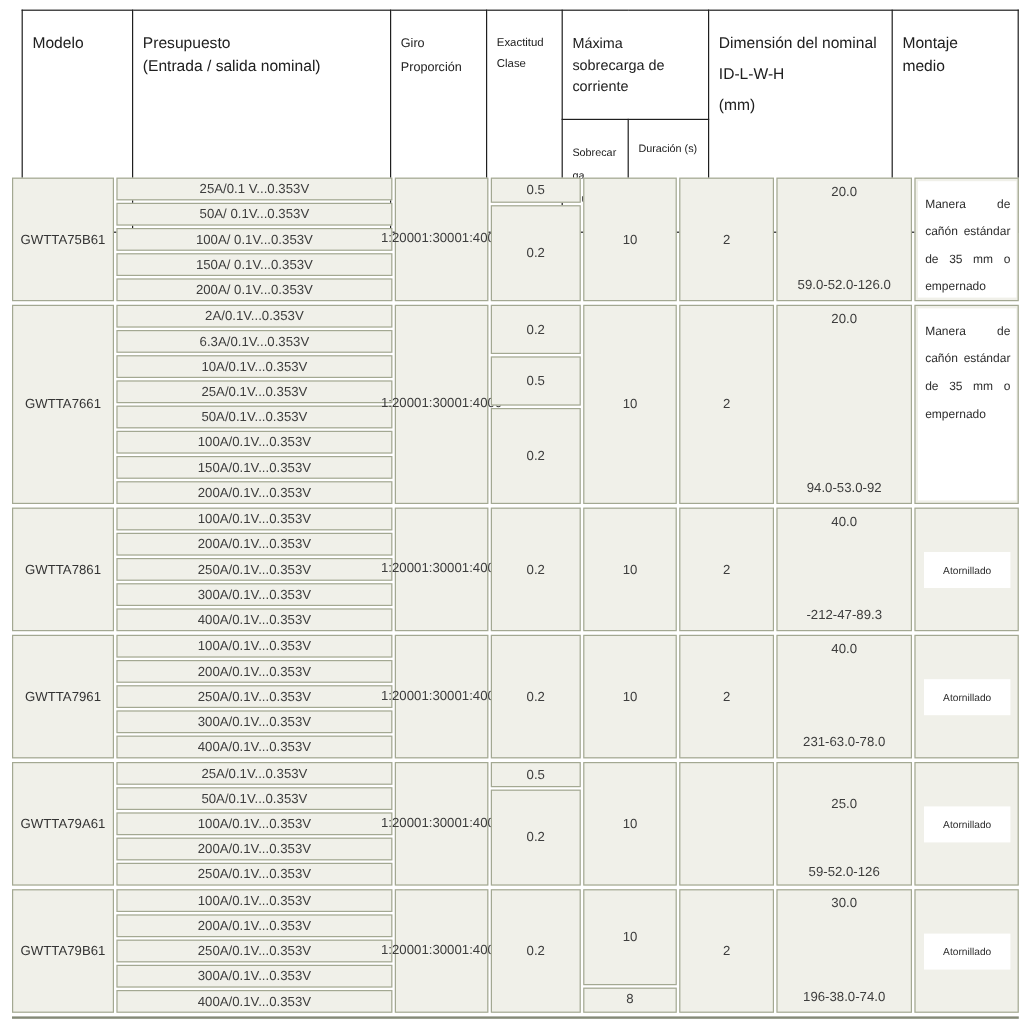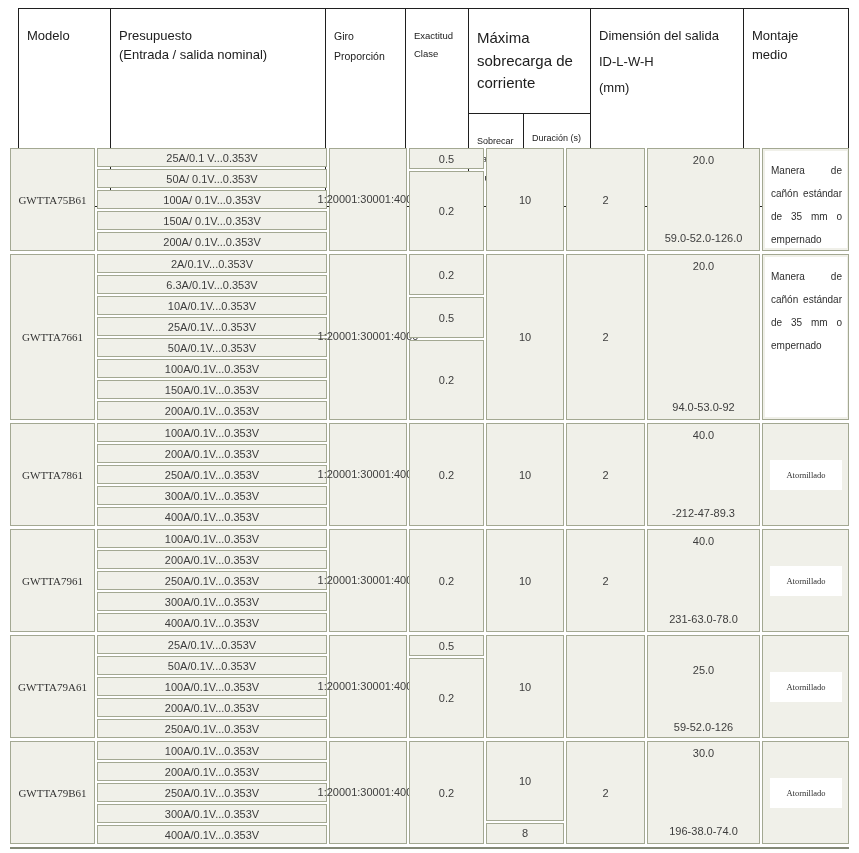--- a/index.html
+++ b/index.html
@@ -25,35 +25,35 @@
   .hdr .sml{font-size:9px;line-height:1.5;}
   .hdr .grp{height:40px;}
   .hdr .subrow td{height:64px;}
   .hdr .gapline{margin-top:7px;}
   .hdr .sob-line{font-size:9px;line-height:2.1;}
 
   
   .tbl-body{position:absolute;left:10px;top:148px;width:839px;display:flex;flex-direction:column;gap:3px;}
   .block{display:flex;gap:2px;}
   .cellbox{background:var(--cell-bg);border:1px solid var(--cell-border);}
-  .col-modelo{width:85px;display:flex;align-items:center;justify-content:center;font-size:11px;color:#333;font-family:Liberation Serif, serif;}
+  .col-modelo{width:85px;display:flex;align-items:center;justify-content:center;font-size:11px;color:#333;}
   .col-pres{width:230px;display:flex;flex-direction:column;gap:2px;}
   .col-pres .prow{flex:1;background:var(--cell-bg);border:1px solid var(--cell-border);display:flex;align-items:center;justify-content:center;font-size:11px;}
   .col-giro{width:78px;display:flex;flex-direction:row;align-items:center;justify-content:center;font-size:11px;line-height:1.45;}
   .col-exact{width:75px;display:flex;flex-direction:column;gap:2px;}
   .col-exact .seg, .col-sob .seg{background:var(--cell-bg);border:1px solid var(--cell-border);display:flex;align-items:center;justify-content:center;font-size:11px;}
   .col-sob{width:78px;display:flex;flex-direction:column;gap:2px;}
   .col-dur{width:79px;display:flex;align-items:center;justify-content:center;font-size:11px;}
   .col-dim{width:113px;display:flex;flex-direction:column;align-items:center;justify-content:space-between;font-size:11px;line-height:1.55;padding:3px 2px;}
   .col-dim.split{justify-content:flex-start;padding-top:26px;}
   .col-dim.split .dim-line2{margin-top:auto;margin-bottom:-2px;}
   .col-mont{width:87px;position:relative;}
   .mont-box{position:absolute;background:var(--white);}
   .mont-box.tall{left:2px;right:1px;top:2px;bottom:2px;padding:8px 5px 4px 6px;font-size:10px;line-height:2.3;text-align:justify;color:#2e2e2e;}
-  .mont-box.small{left:7px;right:6px;top:50%;transform:translateY(-50%);height:30px;display:flex;align-items:center;justify-content:center;font-size:8.5px;color:#2e2e2e;font-family:Liberation Serif, serif;}
+  .mont-box.small{left:7px;right:6px;top:50%;transform:translateY(-50%);height:30px;display:flex;align-items:center;justify-content:center;font-size:8.5px;color:#2e2e2e;}
   .bottom-rule{height:2px;background:var(--dark-rule);margin-top:0px;}
 </style>
 </head>
 <body>
 
 <div class="page">
 
   <table class="hdr">
     <tbody>
         <tr>
@@ -66,24 +66,24 @@
       </td>
       <td class="w-giro" rowspan="2">
         <div class="med">Giro</div>
         <div class="med">Proporción</div>
       </td>
       <td class="w-exact" rowspan="2">
         <div class="med" style="font-size:9.5px">Exactitud</div>
         <div class="med" style="font-size:9.5px">Clase</div>
       </td>
       <td class="grp" colspan="2">
-        <div class="sml" style="font-size:15px">Máxima sobrecarga de corriente</div>
+        <div class="sml" style="font-size:12px">Máxima sobrecarga de corriente</div>
       </td>
       <td class="w-dim" rowspan="2">
-        <div class="big">Dimensión del salida</div>
+        <div class="big">Dimensión del nominal</div>
         <div class="big gapline">ID-L-W-H</div>
         <div class="big gapline">(mm)</div>
       </td>
       <td class="w-mont" rowspan="2">
         <div class="big">Montaje</div>
         <div class="big">medio</div>
       </td>
     </tr>
     <tr class="subrow">
       <td class="w-sob">

